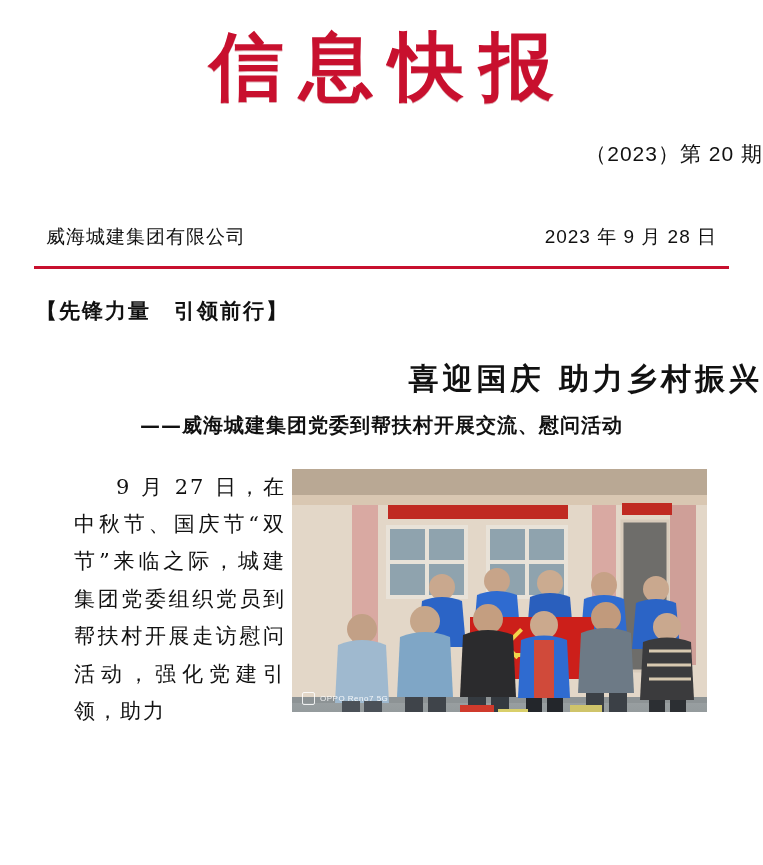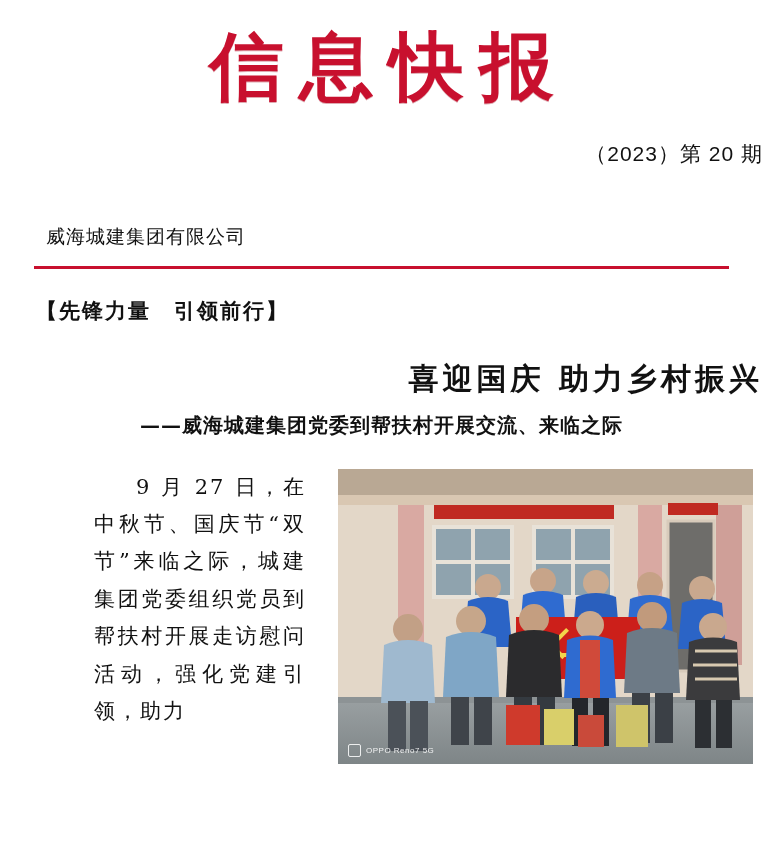--- a/index.html
+++ b/index.html
@@ -92,42 +92,42 @@
     font-size: 20px;
     font-weight: 700;
     letter-spacing: 1px;
     color: #111;
     font-family: "DejaVu Serif", serif;
   }
 
   
   .body-area {
     margin-top: 30px;
-    padding: 0 34px 0 94px;
+    padding: 0 34px 0 74px;
     display: flex;
     align-items: flex-start;
-    gap: 32px;
+    gap: 6px;
   }
   .body-text {
     width: 212px;
     flex: 0 0 212px;
     font-size: 21px;
     line-height: 1.78;
     letter-spacing: 2px;
     text-align: justify;
     color: #111;
     font-family: "DejaVu Serif", serif;
   }
   .body-text p { margin: 0; text-indent: 2em; }
 
   
   .photo {
     position: relative;
     width: 415px;
-    height: 295px;
+    height: 243px;
     flex: 0 0 415px;
     overflow: hidden;
     background: #c2410c;
   }
   .photo svg { display: block; }
   .photo-watermark {
     position: absolute;
     left: 10px;
     bottom: 7px;
     display: flex;
@@ -150,28 +150,29 @@
 
 <div class="page">
 
   <div class="masthead">
     <div class="masthead-title">信息快报</div>
     <div class="issue-line">（2023）第 20 期</div>
   </div>
 
   <div class="info-row">
     <div class="company-name">威海城建集团有限公司</div>
+    <div class="issue-date">2023 年 9 月 28 日</div>
   </div>
 
   <div class="red-rule"></div>
 
   <div class="column-head">【先锋力量　引领前行】</div>
 
   <div class="headline">喜迎国庆  助力乡村振兴</div>
-  <div class="subheadline">——威海城建集团党委到帮扶村开展交流、来临之际</div>
+  <div class="subheadline">——威海城建集团党委到帮扶村开展交流、慰问活动</div>
 
   <div class="body-area">
 
     <div class="body-text">
       <p>9 月 27 日，在中秋节、国庆节“双节”来临之际，城建集团党委组织党员到帮扶村开展走访慰问活动，强化党建引领，助力</p>
     </div>
 
     <div class="photo">
       <svg width="415" height="295" viewBox="0 0 415 295" xmlns="http://www.w3.org/2000/svg" aria-hidden="true">
         <defs>

